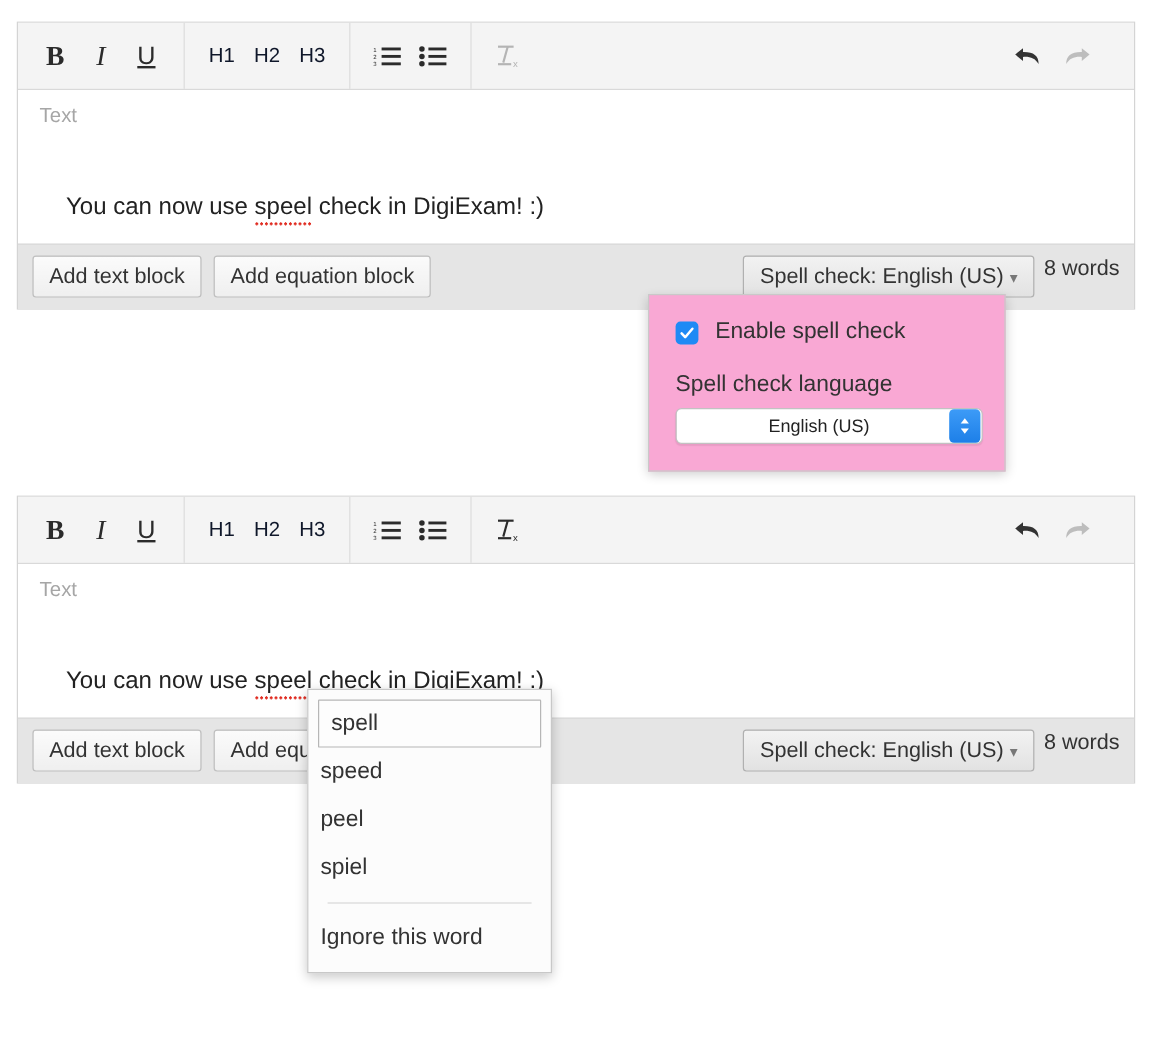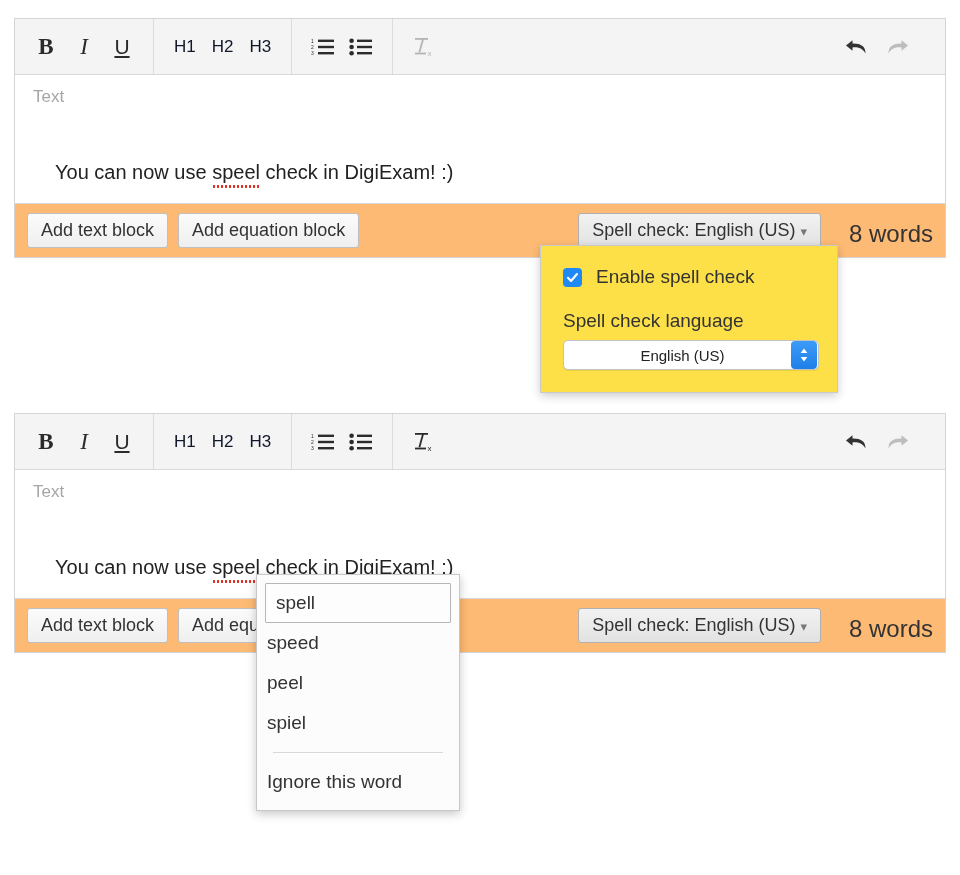--- a/index.html
+++ b/index.html
@@ -93,22 +93,22 @@
     left: 0; right: 0; bottom: -3px;
     height: 3px;
     background-image: radial-gradient(circle, #e02b20 0px, #e02b20 1.1px, transparent 1.4px);
     background-size: 4px 3px;
     background-repeat: repeat-x;
   }
 
   
   .ed-footer {
     display: flex;
-    align-items: flex-end;
-    background: #fdba74;
+    align-items: flex-start;
+    background: #e5e5e5;
     border-top: 1px solid #d9d9d9;
     padding: 9px 12px;
     height: 54px;
   }
   .btn {
     background: linear-gradient(#fbfbfb, #efefef);
     border: 1px solid #bfbfbf;
     border-radius: 3px;
     color: #333;
     font-size: 18px;
@@ -119,33 +119,33 @@
     font-family: "Liberation Sans", sans-serif;
   }
   .btn.spell {
     background: linear-gradient(#f2f2f2, #e2e2e2);
     border-color: #b0b0b0;
     margin-right: 0;
   }
   .btn .caret { color: #777; margin-left: 5px; font-size: 13px; }
   .spacer { flex: 1 1 auto; }
   .wordcount {
-    font-size: 24px;
+    font-size: 18px;
     color: #333;
-    margin-left: 28px;
+    margin-left: 8px;
     white-space: nowrap;
   }
 
   
   .popover {
     position: absolute;
     left: 540px;
     top: 245px;
     width: 298px;
-    background: #fde047;
+    background: #f9a8d4;
     border: 1px solid #c9c9c9;
     box-shadow: 0 3px 9px rgba(0,0,0,0.20);
     padding: 20px 22px 22px 22px;
     z-index: 30;
   }
   .pop-row {
     display: flex;
     align-items: center;
     margin-bottom: 22px;
   }

